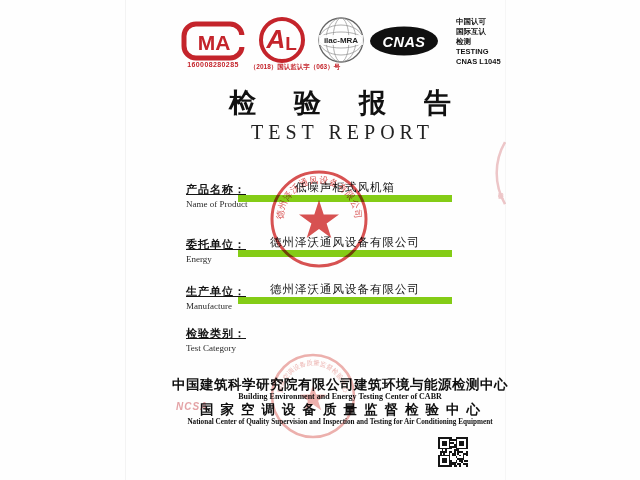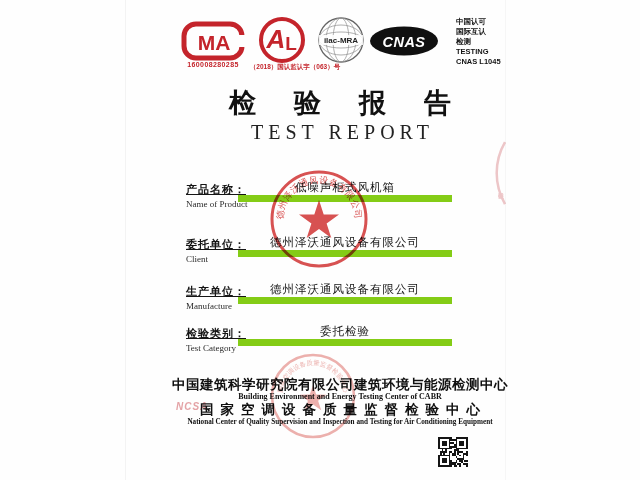--- a/index.html
+++ b/index.html
@@ -102,35 +102,34 @@
   </div>
 
   <div class="abs f-label" style="top:182px;">
     <div class="cn">产品名称：</div>
     <div class="en">Name of Product</div>
   </div>
   <div class="abs f-value" style="top:180px;">低噪声柜式风机箱</div>
 
   <div class="abs f-label" style="top:237px;">
     <div class="cn">委托单位：</div>
-    <div class="en">Client</div>
+    <div class="en">Energy</div>
   </div>
   <div class="abs f-value" style="top:235px;">德州泽沃通风设备有限公司</div>
 
   <div class="abs f-label" style="top:284px;">
     <div class="cn">生产单位：</div>
     <div class="en">Manufacture</div>
   </div>
   <div class="abs f-value" style="top:282px;">德州泽沃通风设备有限公司</div>
 
   <div class="abs f-label" style="top:326px;">
     <div class="cn">检验类别：</div>
     <div class="en">Test Category</div>
   </div>
-  <div class="abs f-value" style="top:324px;">委托检验</div>
 
   <div class="abs center-row footer-org-cn">中国建筑科学研究院有限公司建筑环境与能源检测中心</div>
   <div class="abs center-row footer-org-en">Building Environment and Energy Testing Center of CABR</div>
   <div class="abs ncsa-mark">NCSA</div>
   <div class="abs center-row footer-center-cn">
     <span>国家空调设备质量监督检验中心</span>
   </div>
   <div class="abs center-row footer-center-en">National Center of Quality Supervision and Inspection and Testing for Air Conditioning Equipment</div>
 
   <div class="abs qr">

